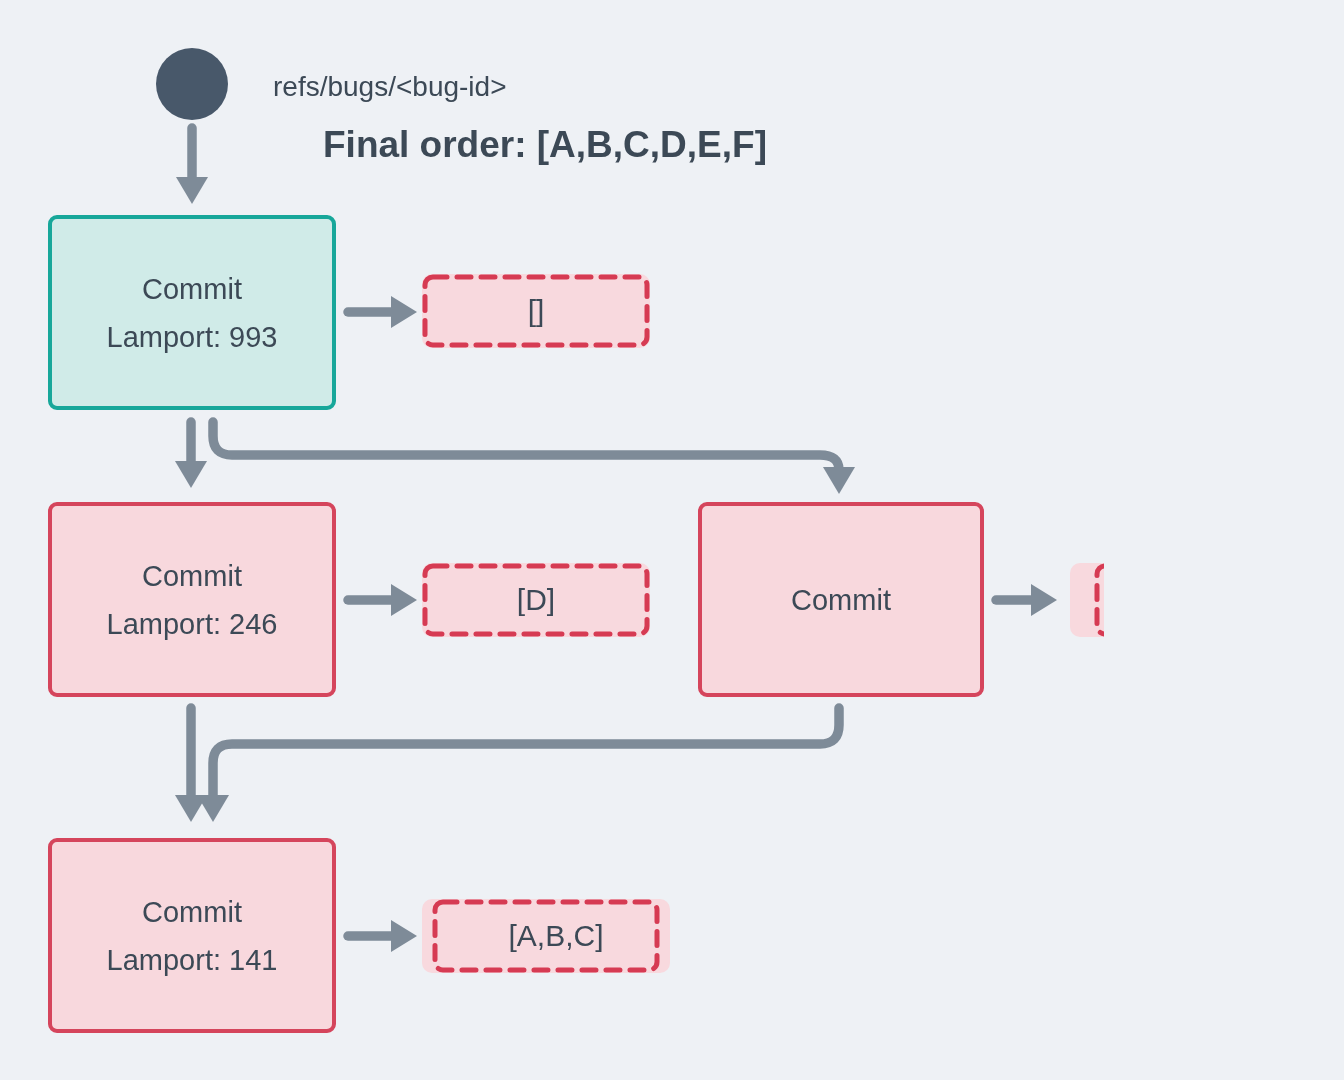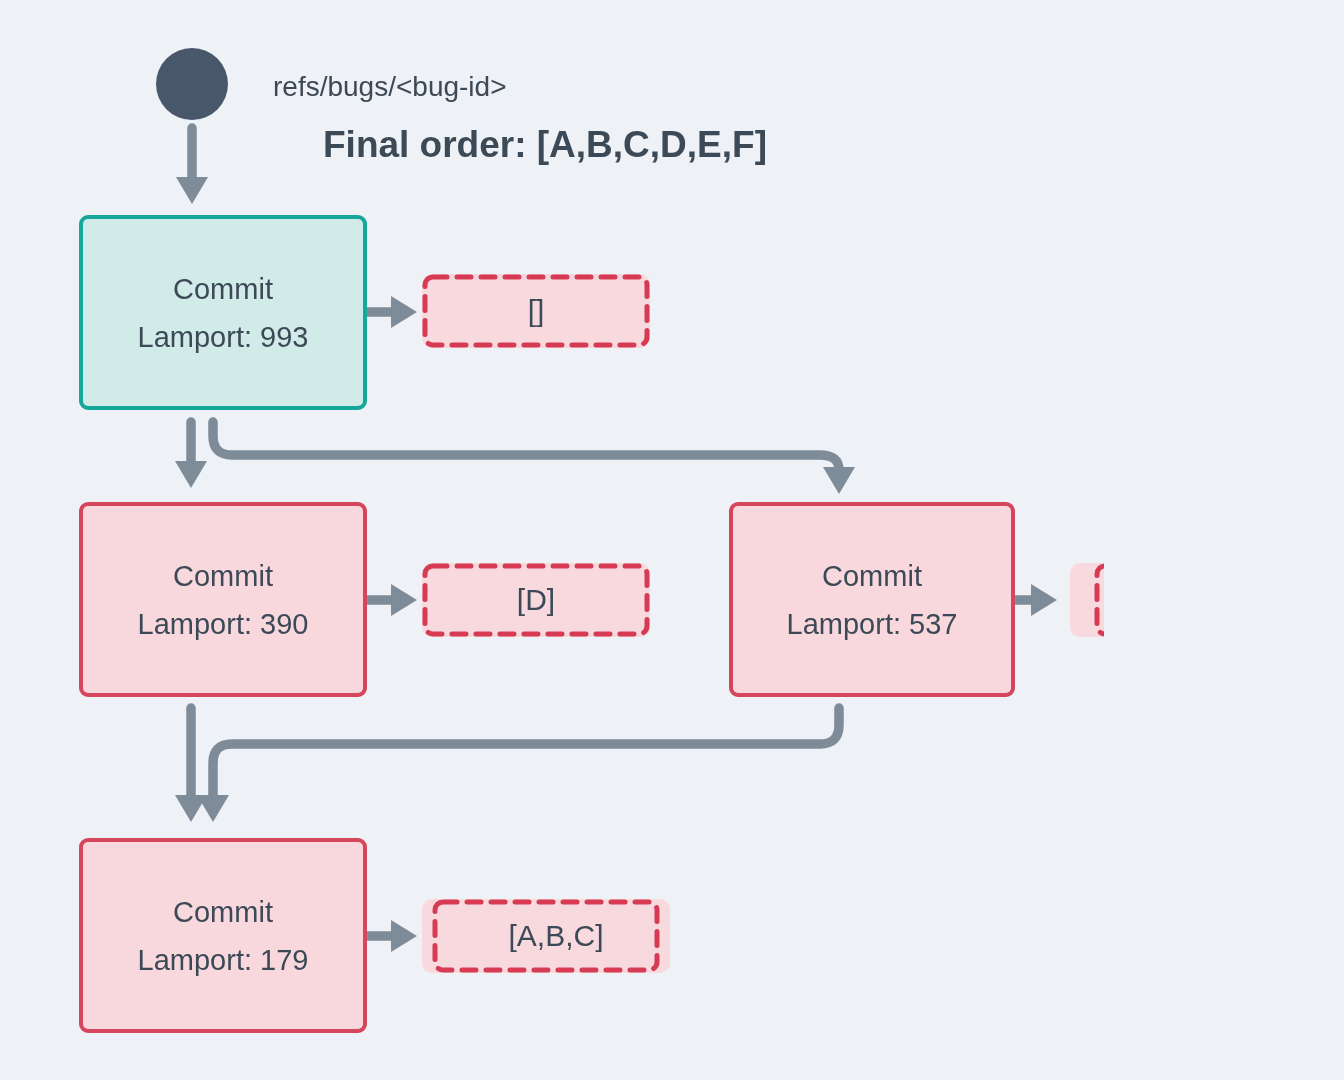--- a/index.html
+++ b/index.html
@@ -64,21 +64,20 @@
     border: 4px solid var(--red_border, #d5455c);
     background: var(--red_fill, #f8d8dd);
     display: flex;
     flex-direction: column;
     align-items: center;
     justify-content: center;
     text-align: center;
     font-size: 29px;
     line-height: 48px;
     color: var(--ink, #3c4956);
-    margin-left: 31px;
   }
   .commit.teal {
     border-color: var(--teal_border, #17a79a);
     background: var(--teal_fill, #d0ebe8);
   }
   .commit.c1 { left: 48px;  top: 215px; }
   .commit.c2 { left: 48px;  top: 502px; }
   .commit.c3 { left: 698px; top: 502px; width: 286px; }
   .commit.c4 { left: 48px;  top: 838px; }
 
@@ -168,31 +167,30 @@
   <div class="ref-name">refs/bugs/&lt;bug-id&gt;</div>
   <div class="final-order">Final order: [A,B,C,D,E,F]</div>
 
   <div class="commit teal c1">
     <span>Commit</span>
     <span>Lamport: 993</span>
   </div>
 
   <div class="commit c2">
     <span>Commit</span>
-    <span>Lamport: 390</span>
+    <span>Lamport: 246</span>
   </div>
 
   <div class="commit c3">
     <span>Commit</span>
-    <span>Lamport: 537</span>
   </div>
 
   <div class="commit c4">
     <span>Commit</span>
-    <span>Lamport: 179</span>
+    <span>Lamport: 141</span>
   </div>
 
   <div class="payload p1">
     <svg viewBox="0 0 228 74" xmlns="http://www.w3.org/2000/svg">
         <rect x="3" y="3" width="222" height="68" rx="8"></rect>
       </svg>
     <span class="label">[]</span>
   </div>
 
   <div class="payload p2">

